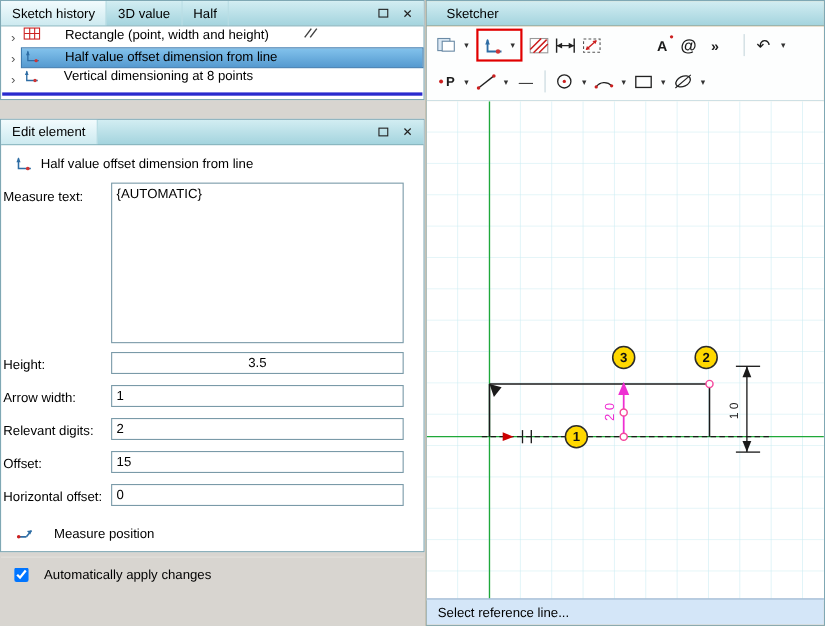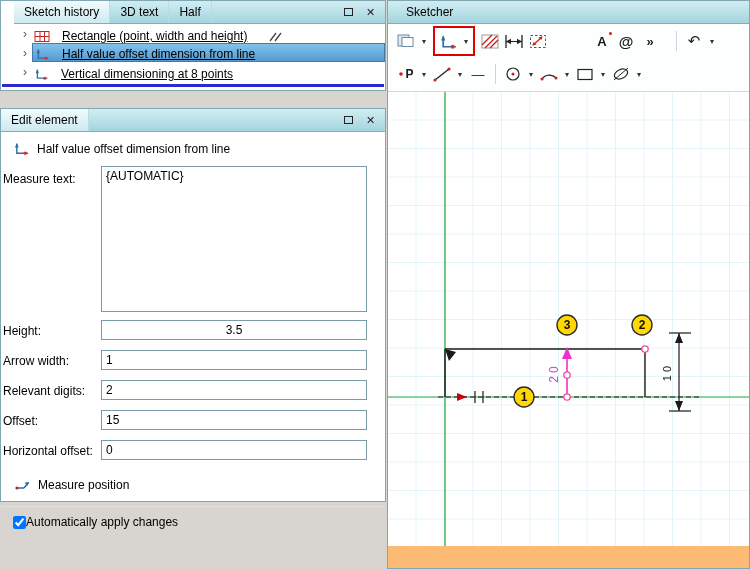--- a/index.html
+++ b/index.html
@@ -14,46 +14,46 @@
     height:23px; display:flex; align-items:stretch;
     background:linear-gradient(#d2edf2,#a4d4de); border-bottom:1px solid #7fb0ba;
   }
   .tab { padding:0 10px; display:flex; align-items:center; border-right:1px solid #b9dde4; cursor:default; }
   .tab.active { background:linear-gradient(#f2fbfd,#cdeaf0); }
   .win-btns { margin-left:auto; display:flex; align-items:center; gap:5px; padding-right:6px; }
   .win-btn { width:17px; height:16px; display:flex; align-items:center; justify-content:center; font-size:11px; color:#222; }
   .max-glyph { width:9px; height:8px; border:1.5px solid #222; display:inline-block; }
 
   
-  .sketch-history { left:0; top:0; width:386px; height:91px;padding-left:13px; }
+  .sketch-history { left:0; top:0; width:386px; height:91px; }
   .tree { position:relative; }
   .tree-row { height:19px; display:flex; align-items:center; padding-left:4px; }
   .expander { width:14px; color:#555; font-size:12px; text-align:center; }
-  .row-body { flex:1; display:flex; align-items:flex-end; gap:12px; height:100%; padding-left:2px;text-decoration:underline; }
+  .row-body { flex:1; display:flex; align-items:flex-start; gap:22px; height:100%; padding-left:2px; }
   .row-body.selected { background:linear-gradient(#82c2ec,#559ad0); border:1px solid #3f7cb0; }
   .row-icon { display:flex; align-items:center; }
   .blue-rule { position:absolute; left:1px; right:1px; bottom:3px; height:3px; background:#2a2ace; }
 
   
   .edit-element { left:0; top:108px; width:386px; height:394px; }
   .ee-body { position:relative; height:437px; }
   .ee-header { position:absolute; left:12px; top:9px; display:flex; align-items:center; gap:7px; }
   .field-label { position:absolute; left:2px; }
   .field-input {
     position:absolute; left:100px; width:266px; height:20px;
     border:1px solid #7a9aa8; padding:1px 4px; font-family:inherit; font-size:12px;
   }
   .measure-textarea {
     position:absolute; left:100px; top:34px; width:266px; height:146px;
     border:1px solid #7a9aa8; padding:2px 4px; resize:none;
     font-family:inherit; font-size:12px;
   }
-  .measure-pos { position:absolute; left:14px; top:346px; display:flex; align-items:center; gap:7px; }
+  .measure-pos { position:absolute; left:14px; top:346px; display:flex; align-items:center; gap:18px; }
   .ee-sep { position:absolute; left:0; right:0; top:374px; border-top:1px solid #e3e0dc; }
-  .checkbox-row { position:absolute; left:12px; top:383px; display:flex; align-items:center; gap:0; }
+  .checkbox-row { position:absolute; left:12px; top:383px; display:flex; align-items:center; gap:14px; }
   .checkbox-row input { width:13px; height:13px; margin:0; }
 
   
   .right-panel { position:absolute; left:387px; top:0; width:363px; height:569px; background:#fdba74; border:1px solid #7fa8b4; }
   .sketcher-title { height:23px; display:flex; align-items:center; padding-left:18px;
     background:linear-gradient(#d2edf2,#a4d4de); border-bottom:1px solid #7fb0ba; }
   .toolbar { height:68px; background:#fdfefe; border-bottom:1px solid #c9dde2; position:relative; }
   .toolbar-row { position:absolute; left:0; right:0; height:32px; display:flex; align-items:center; padding-left:6px; }
   .toolbar-row.r1 { top:1px; } .toolbar-row.r2 { top:34px; }
   .tool { width:24px; height:24px; display:flex; align-items:center; justify-content:center; cursor:default; }
@@ -76,21 +76,21 @@
 </style>
 </head>
 <body>
 
 <div class="window sketch-history">
   <div class="titlebar">
     <div class="tab active">
       <span>Sketch history</span>
     </div>
     <div class="tab">
-      <span>3D text</span>
+      <span>3D value</span>
     </div>
     <div class="tab">
       <span>Half</span>
     </div>
     <div class="win-btns">
       <span class="win-btn">
           <i class="max-glyph"></i>
         </span>
       <span class="win-btn">✕</span>
     </div>
@@ -383,13 +383,16 @@
         <circle cx="254" cy="233" r="10" fill="#ffd800" stroke="#2b2b2b" stroke-width="1.4"></circle>
         <text x="254" y="237" text-anchor="middle" font-size="12" font-weight="600" fill="#111">2</text>
       </g>
       <g>
         <circle cx="179" cy="233" r="10" fill="#ffd800" stroke="#2b2b2b" stroke-width="1.4"></circle>
         <text x="179" y="237" text-anchor="middle" font-size="12" font-weight="600" fill="#111">3</text>
       </g>
     </svg>
   </div>
 
+  <div class="statusbar">
+    <span>Select reference line...</span>
+  </div>
 </div>
 
 </body></html>

